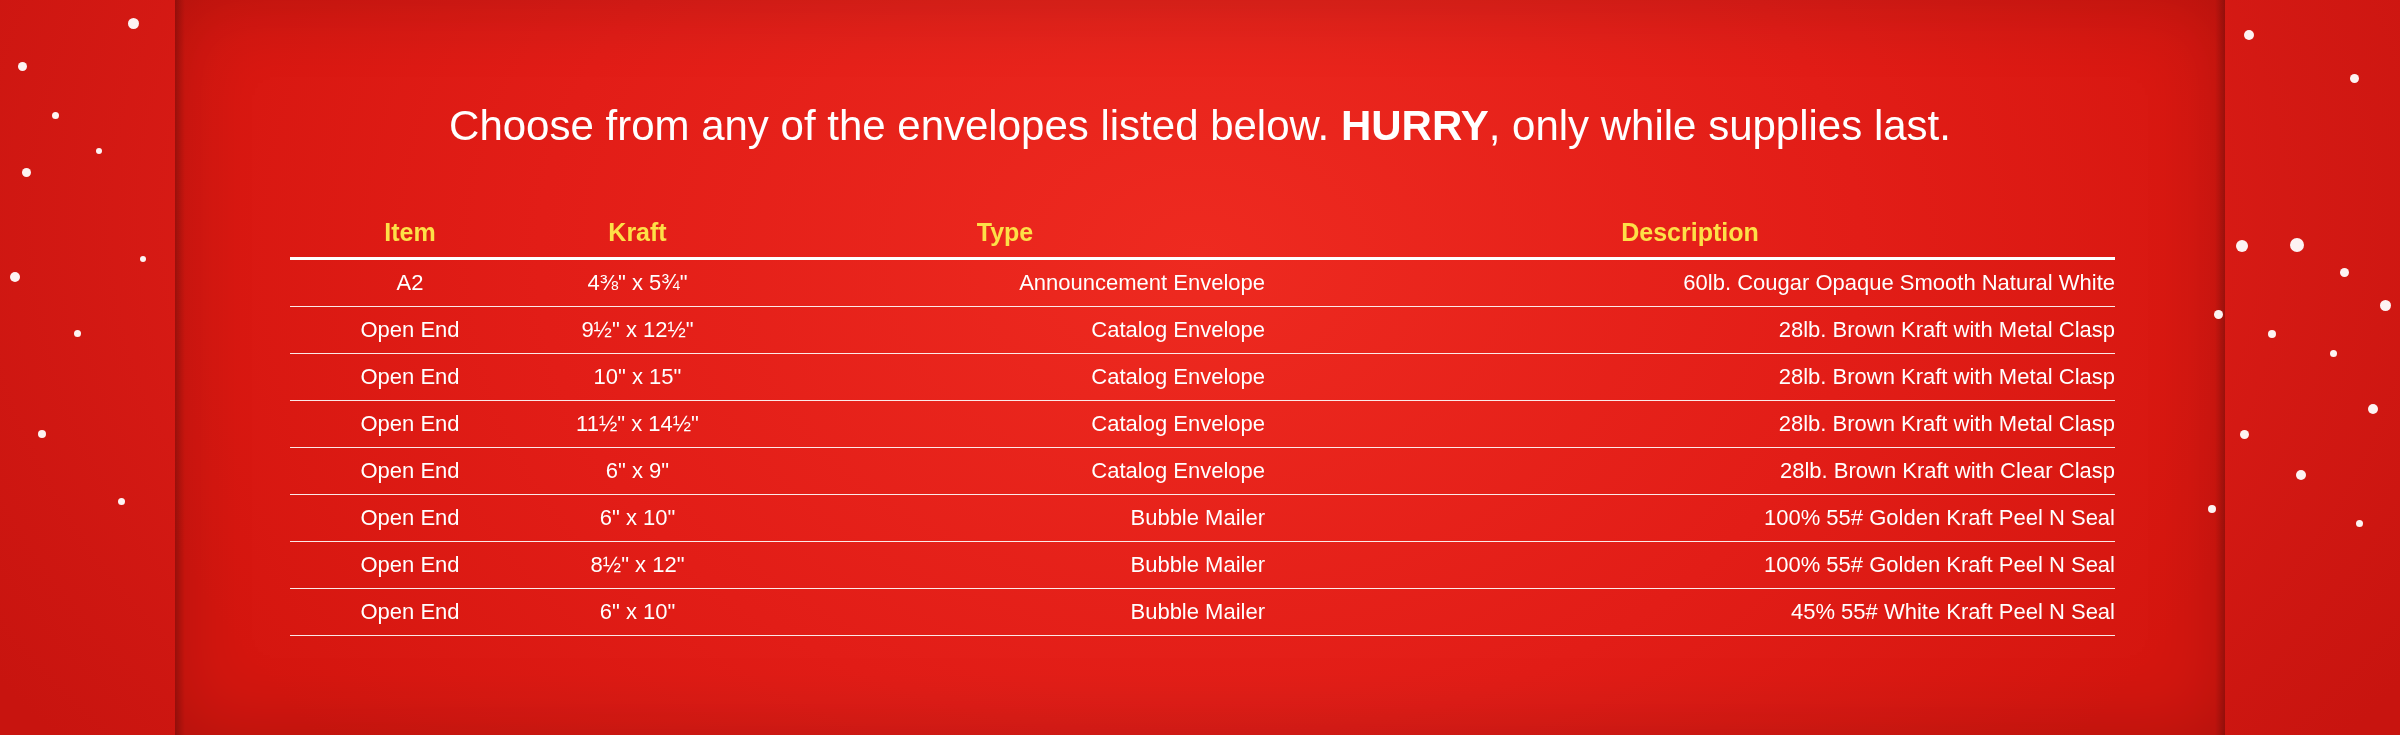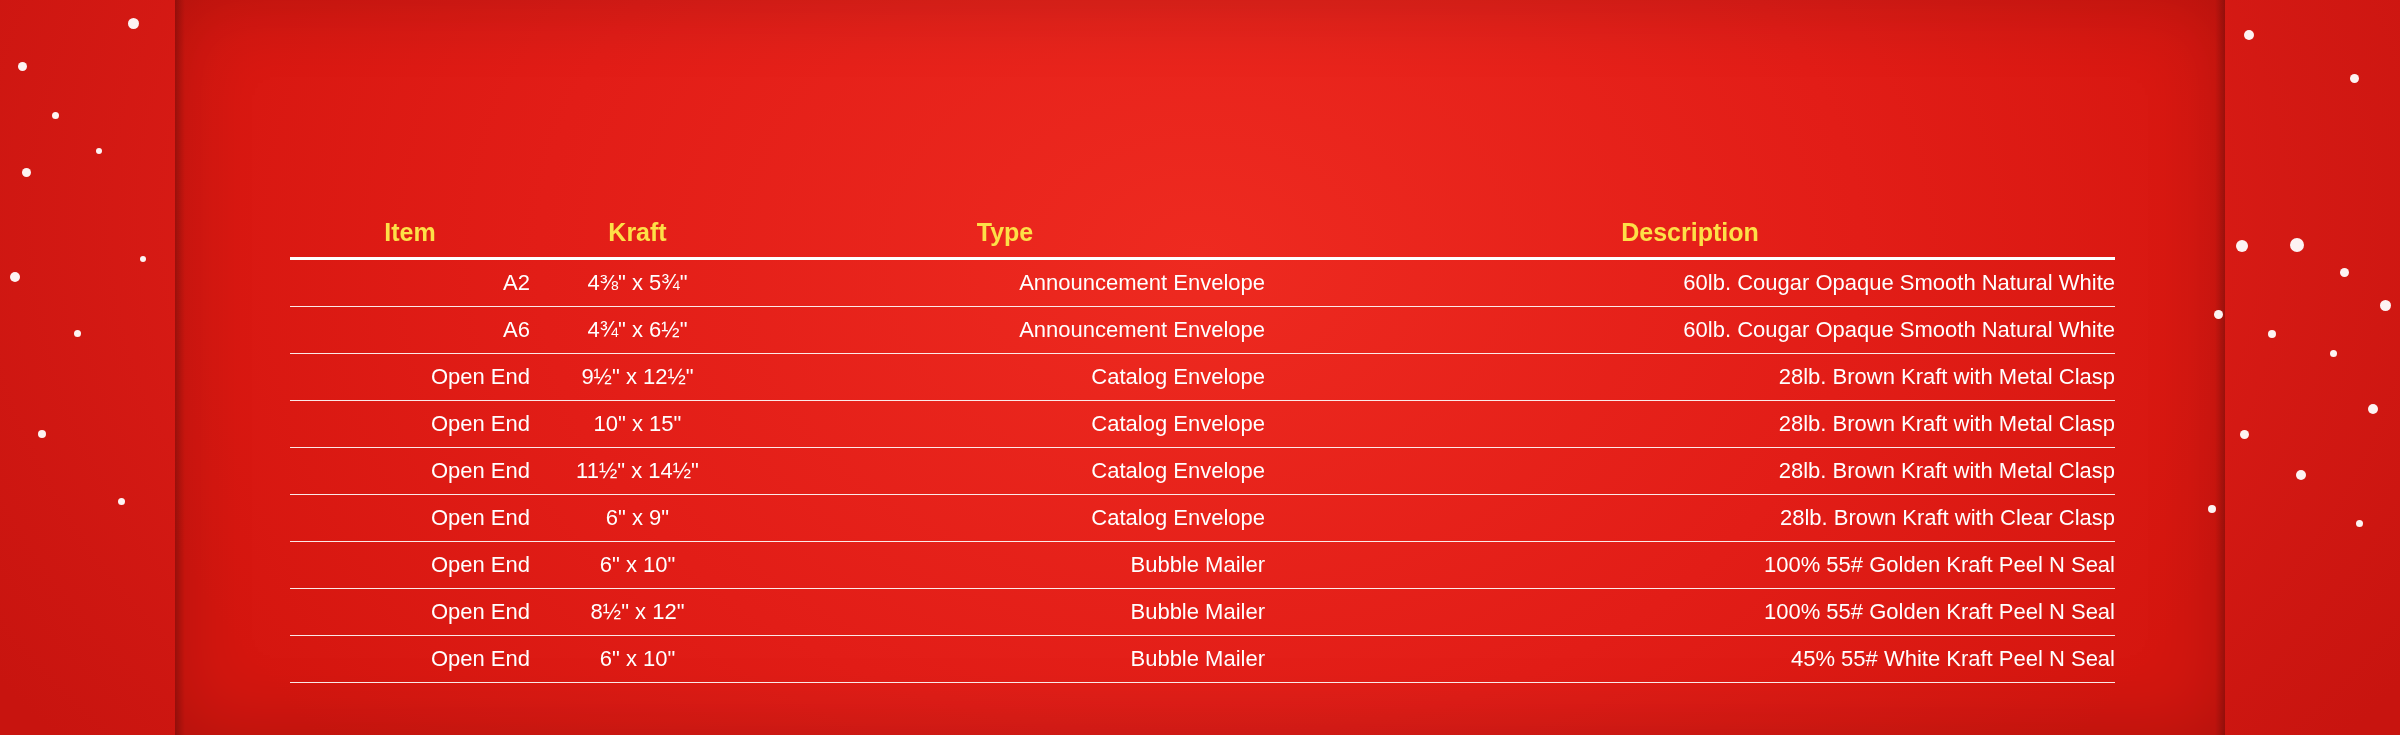--- a/index.html
+++ b/index.html
@@ -113,21 +113,21 @@
     border-bottom: 3px solid #ffffff;
     color: #fde047;
   }
   table.envelopes tbody td {
     padding: 6px 0 6px 0;
     border-bottom: 1.5px solid rgba(255,255,255,0.9);
     color: #ffffff;
     vertical-align: middle;
     height: 34px;
   }
-  td.item { text-align: right; padding-left: 2px; margin-left: 35px; }
+  td.item { text-align: center; padding-left: 2px; margin-left: 35px; }
   td.size { text-align: center; }
   td.type { text-align: right; padding-left: 18px; }
   td.desc { text-align: right; padding-left: 18px; }
 </style>
 </head>
 <body>
 
 <div class="bg"></div>
 <div class="bg-panel"></div>
 <div class="panel-edge-left"></div>
@@ -157,20 +157,24 @@
   <div class="dot" style="left:2240px; top:430px; width:9px;  height:9px;"></div>
   <div class="dot" style="left:2296px; top:470px; width:10px; height:10px;"></div>
   <div class="dot" style="left:2208px; top:505px; width:8px;  height:8px;"></div>
   <div class="dot" style="left:2356px; top:520px; width:7px;  height:7px;"></div>
 </div>
 
 <div class="content">
 
   <div class="headline"></div>
 
+  <div class="subhead">
+    <span>Choose from any of the envelopes listed below.</span>
+    <span class="hurry">HURRY</span><span>, only while supplies last.</span>
+  </div>
 
   <div class="table-wrap">
     <table class="envelopes">
       <colgroup>
         <col class="c-item">
         <col class="c-size">
         <col class="c-type">
         <col class="c-desc">
       </colgroup>
       <thead>
@@ -182,26 +186,20 @@
         </tr>
       </thead>
       <tbody id="table-body">
           <tr>
             <td class="item">A2</td>
             <td class="size">4⅜" x 5¾"</td>
             <td class="type">Announcement Envelope</td>
             <td class="desc">60lb. Cougar Opaque Smooth Natural White</td>
           </tr>
           <tr>
-            <td class="item">A6</td>
-            <td class="size">4¾" x 6½"</td>
-            <td class="type">Announcement Envelope</td>
-            <td class="desc">60lb. Cougar Opaque Smooth Natural White</td>
-          </tr>
-          <tr>
             <td class="item">Open End</td>
             <td class="size">9½" x 12½"</td>
             <td class="type">Catalog Envelope</td>
             <td class="desc">28lb. Brown Kraft with Metal Clasp</td>
           </tr>
           <tr>
             <td class="item">Open End</td>
             <td class="size">10" x 15"</td>
             <td class="type">Catalog Envelope</td>
             <td class="desc">28lb. Brown Kraft with Metal Clasp</td>

